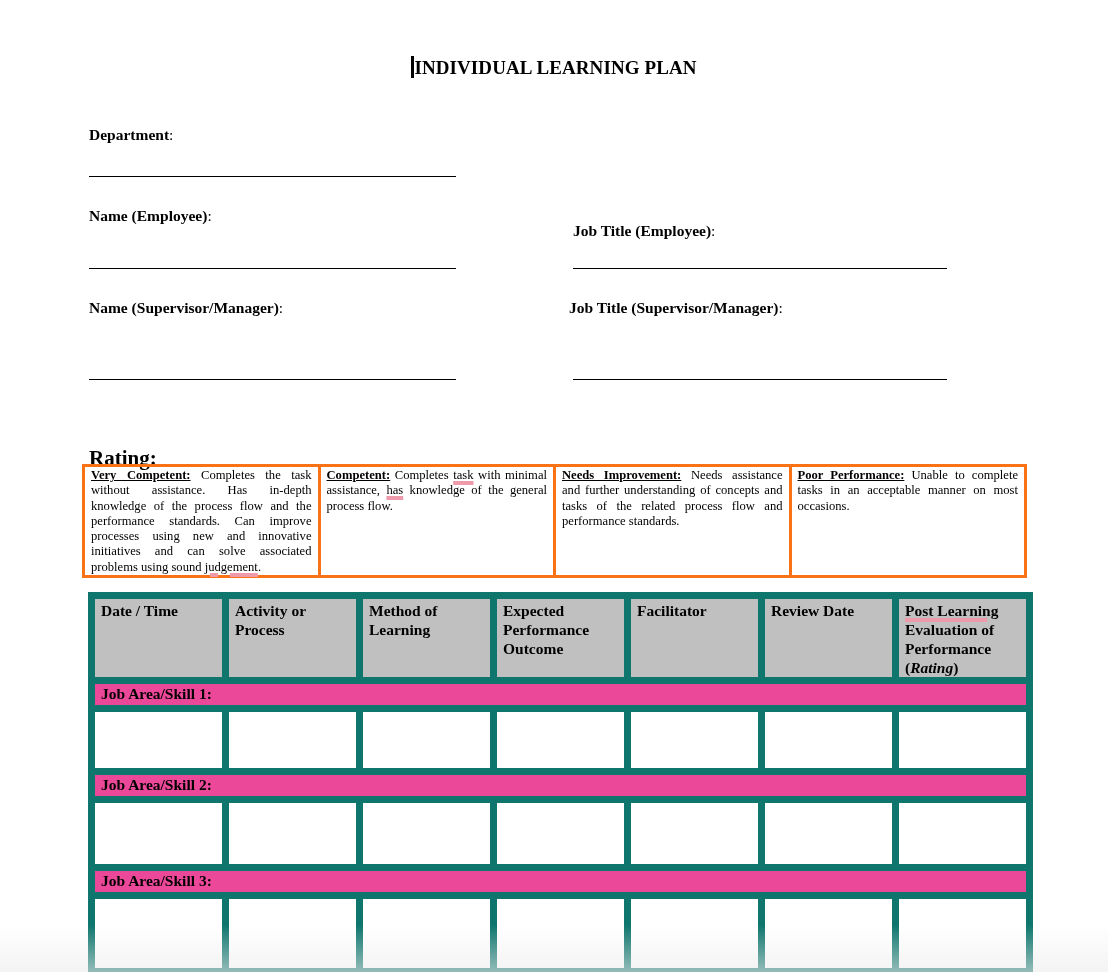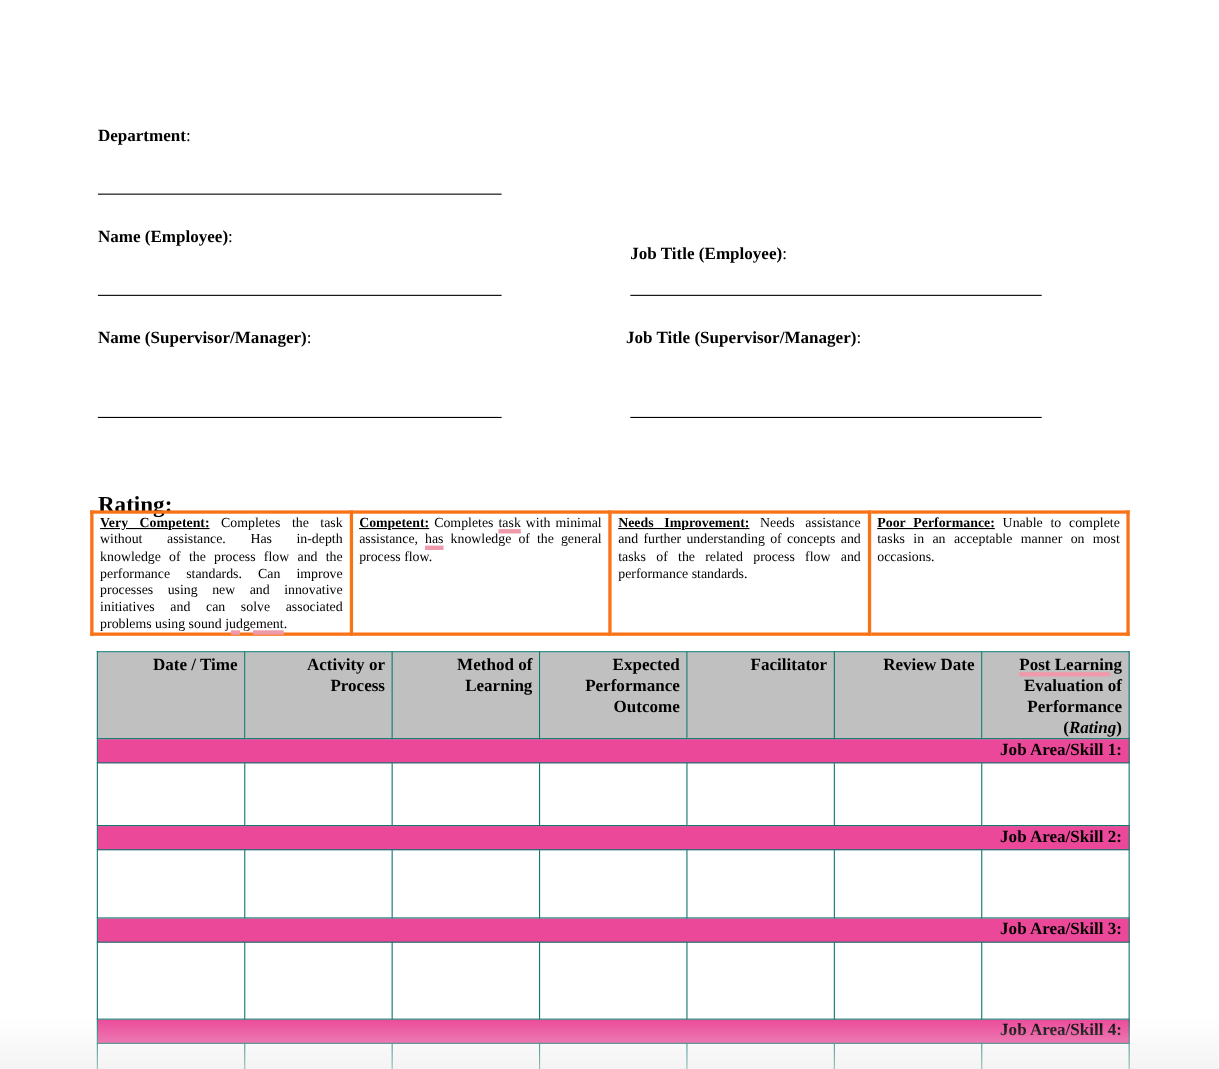--- a/index.html
+++ b/index.html
@@ -39,21 +39,21 @@
     padding: 1px 6px 0 6px; font-size: 12.6px; line-height: 15.3px;
     text-align: justify; height: 107px;
   }
   table.rating td .term { font-weight: bold; text-decoration: underline; }
   .spell { text-decoration: underline; text-decoration-color: #ef9aaa; text-decoration-thickness: 4px; text-underline-offset: 2px; }
   table.plan {
     position: absolute; left: 88px; top: 592px; width: 938px;
     border-collapse: collapse; table-layout: fixed;
   }
   table.plan th, table.plan td {
-    border: 1px solid #0f766e; padding: 0 6px; text-align: right; vertical-align: top;
+    border: 7px solid #0f766e; padding: 0 6px; text-align: left; vertical-align: top;
   }
   table.plan th {
     background: #c0c0c0; font-weight: bold; font-size: 15.5px; line-height: 19px;
     padding-top: 2px; height: 72px;
   }
   table.plan tr.section td {
     background: #ec4899; font-weight: bold; font-size: 15.5px; height: 21px;
     padding-top: 0; padding-bottom: 0; line-height: 20px;
   }
   table.plan tr.entry td { height: 56px; background: #fff; }
@@ -63,22 +63,25 @@
     position: absolute; left: 0; top: 925px; width: 1108px; height: 47px;
     background: linear-gradient(to bottom, rgba(240,240,240,0), rgba(236,236,236,0.6));
     pointer-events: none;
   }
 </style>
 </head>
 <body>
 
 <div class="page">
 
-
-  <div class="field-label" style="left:89px; top:115px;">
+  <div class="title">
+    <span class="caret"></span><span>INDIVIDUAL LEARNING PLAN</span>
+  </div>
+
+  <div class="field-label" style="left:89px; top:126px;">
     <span>Department</span><span class="colon">:</span>
   </div>
   <div class="field-line" style="left:89px; top:176px; width:367px;"></div>
 
   <div class="field-label" style="left:89px; top:207px;">
     <span>Name (Employee)</span><span class="colon">:</span>
   </div>
   <div class="field-line" style="left:89px; top:268px; width:367px;"></div>
 
   <div class="field-label" style="left:573px; top:222px;">

